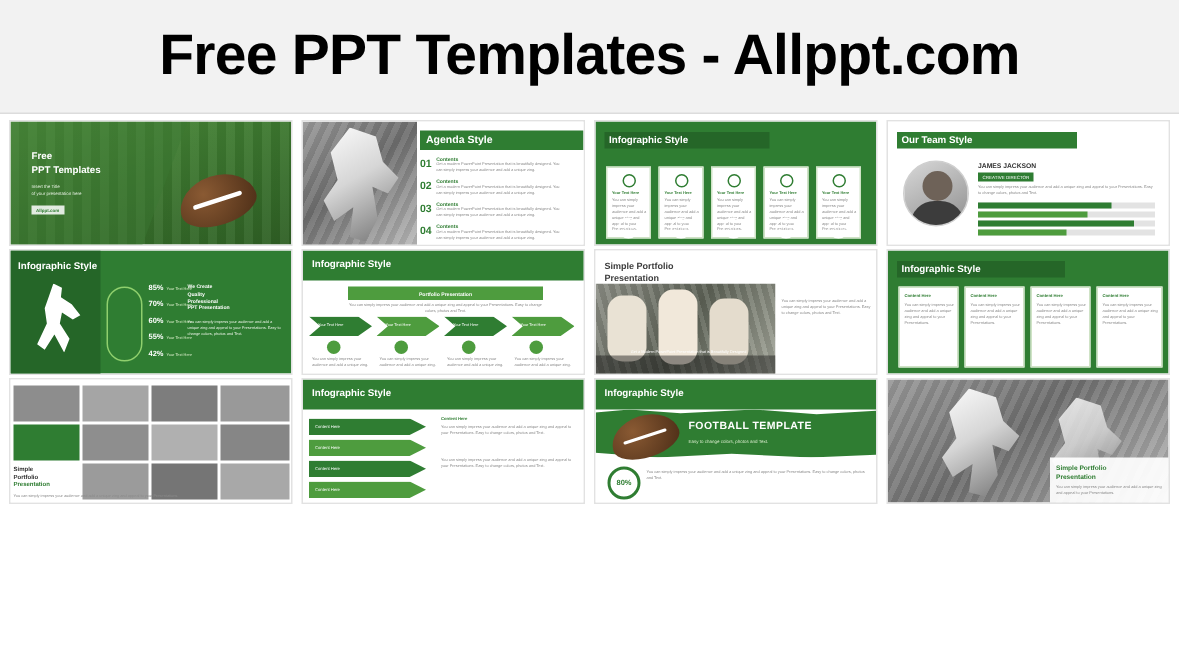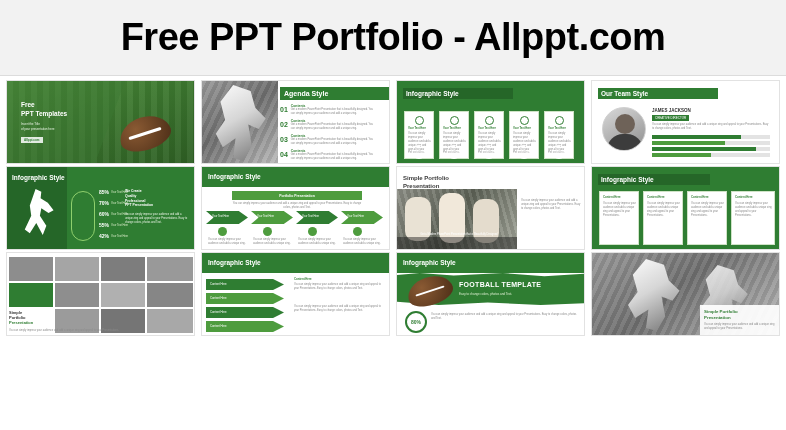--- a/index.html
+++ b/index.html
@@ -120,21 +120,21 @@
   .pct {
     font-size: 5px; font-weight: bold; color: #ffffff;
   }
 </style>
 </head>
 <body>
 
 <div id="page">
 
   <div class="header">
-    <div class="header-title">Free PPT Portfolio - Allppt.com</div>
+    <div class="header-title">Free PPT Templates - Allppt.com</div>
   </div>
 
   <div class="grid">
 
     <div class="slide">
       <div class="grass"></div>
       <div style="position:absolute;left:0;top:0;width:118px;height:84px;background:rgba(60,120,50,.45);clip-path:polygon(0 0,100% 0,74% 100%,0 100%);"></div>
       <div style="position:absolute;left:14px;top:20px;font-size:6.5px;color:#ffffff;font-weight:bold;line-height:1.35;">Free</div>
       <div style="position:absolute;left:14px;top:29px;font-size:6.5px;color:#ffffff;font-weight:bold;line-height:1.35;">PPT Templates</div>
       <div style="position:absolute;left:14px;top:41px;font-size:3px;color:#e7f2e2;">Insert the Title</div>

